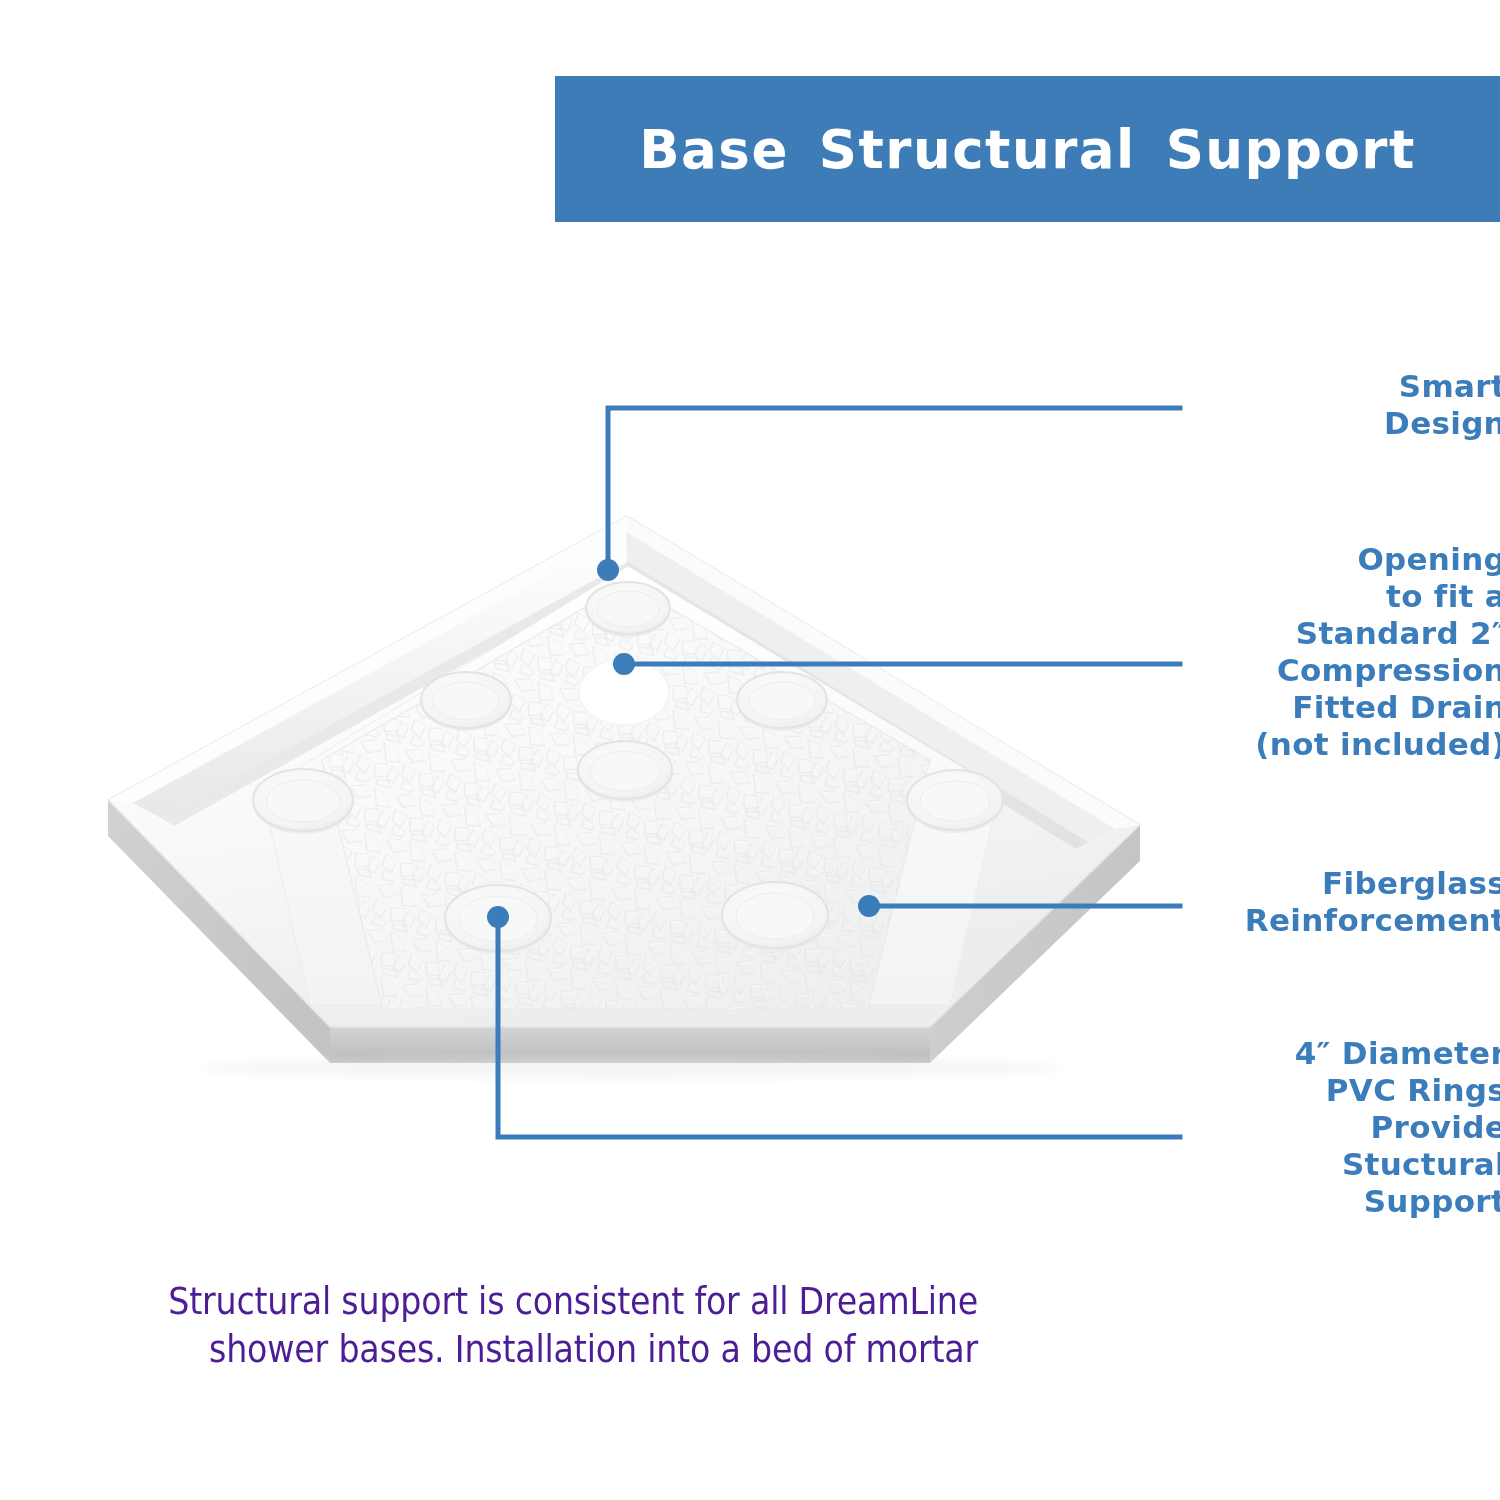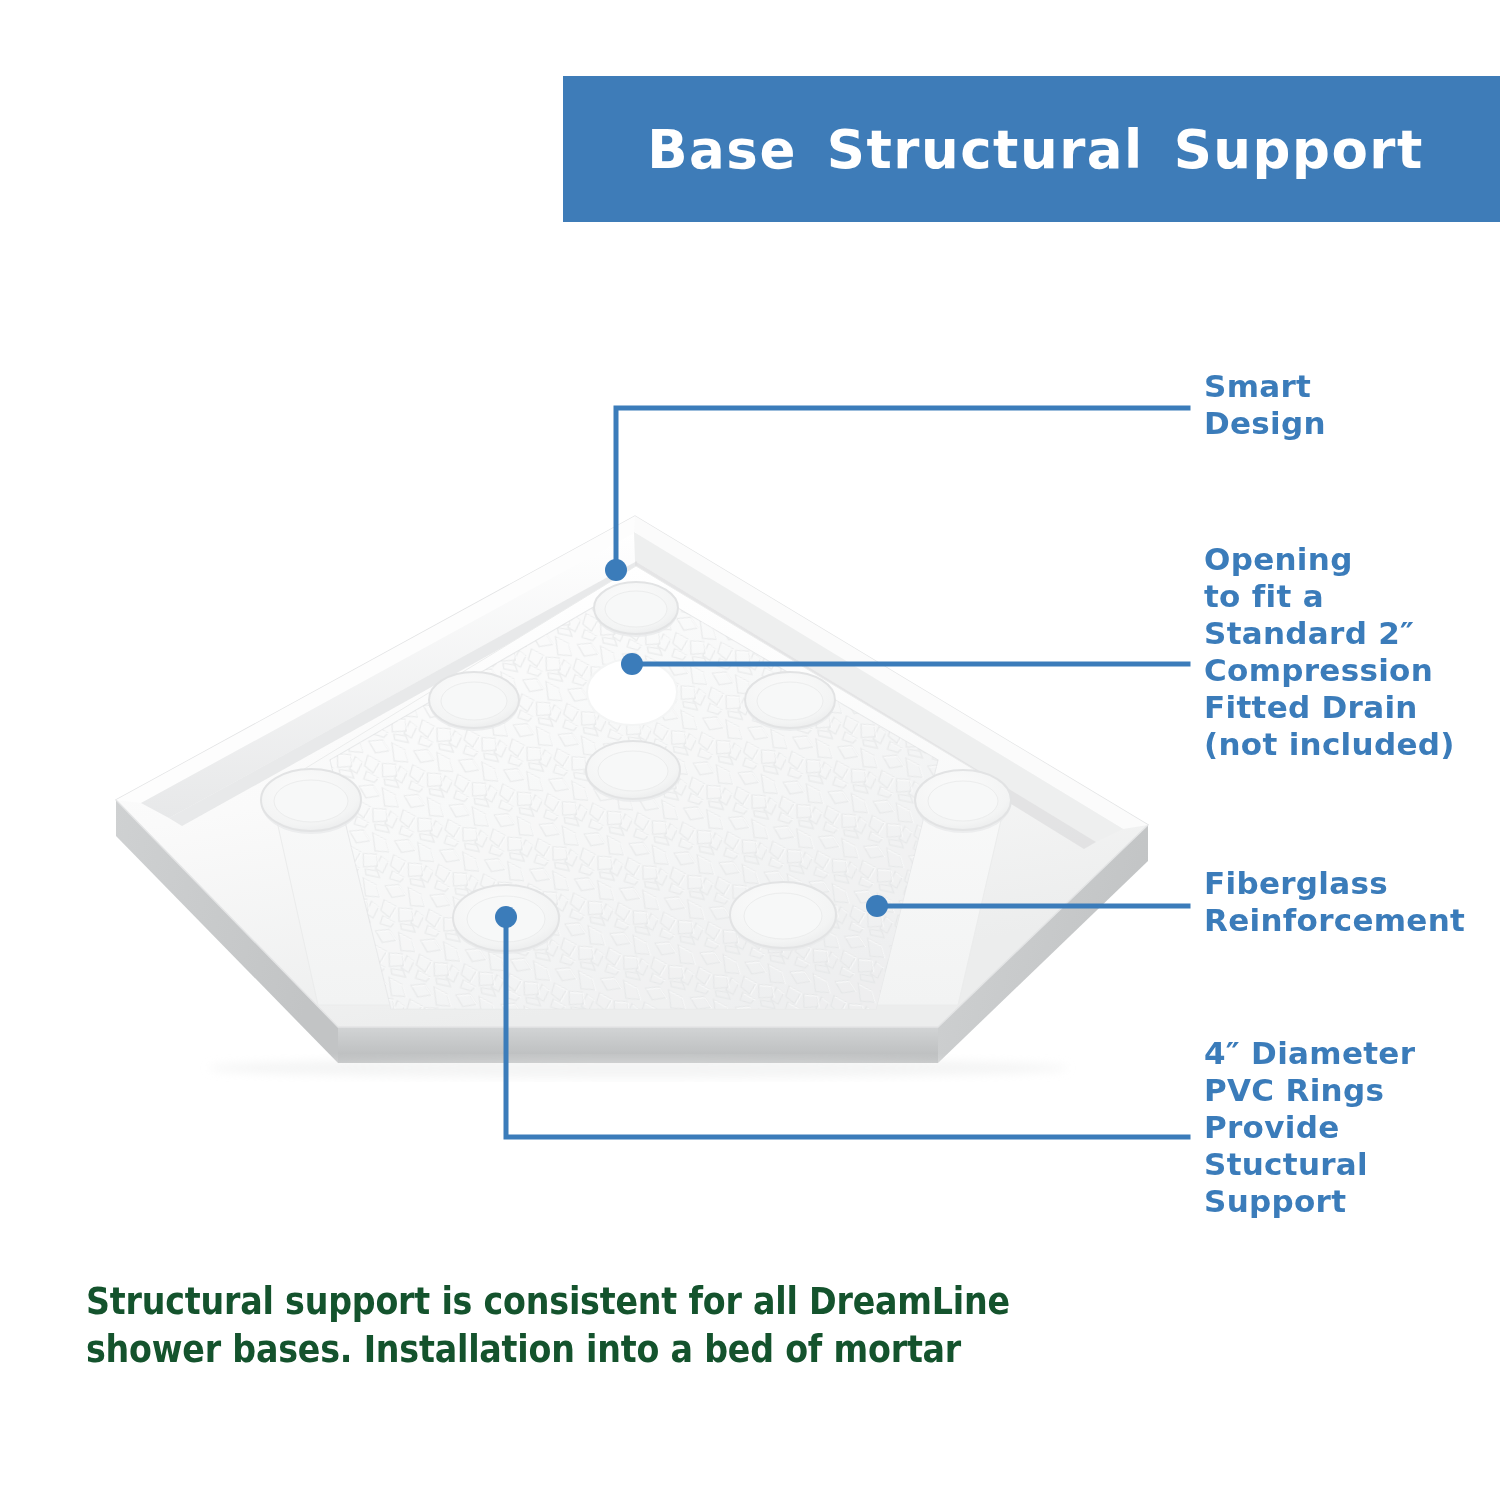--- a/index.html
+++ b/index.html
@@ -3,21 +3,21 @@
 <meta charset="utf-8">
 <style>
   html,body{margin:0;padding:0;}
   body{
     width:1500px;height:1500px;
     background:#ffffff;
     font-family:"Liberation Sans", sans-serif;
     overflow:hidden;
     position:relative;
   }
-  #stage{position:absolute;left:8px;top:0;width:1336px;height:1500px;}
+  #stage{position:absolute;left:0;top:0;width:1336px;height:1500px;text-align:right;}
 
   
   .banner{
     position:absolute;left:555px;top:76px;width:945px;height:146px;
     background:#3e7cb8;
     display:flex;align-items:center;justify-content:center;
   }
   .banner-title{
     color:#ffffff;
     font-size:53px;
@@ -41,22 +41,22 @@
   }
   #callout-0{left:1196px;top:368px;}
   #callout-1{left:1196px;top:541px;}
   #callout-2{left:1196px;top:865px;}
   #callout-3{left:1196px;top:1035px;}
   .callout .ln{display:block;white-space:nowrap;}
 
   
   .footnote{
     position:absolute;left:78px;top:1278px;width:900px;
-    color:#14532d;
-    font-weight:bold;
+    color:#4c1d95;
+    font-weight:normal;
     font-size:37px;
     line-height:48px;
     font-family:"DejaVu Sans Condensed","DejaVu Sans", sans-serif;
     letter-spacing:-0.2px;
   }
   .footnote .ln{display:block;white-space:nowrap;}
 
   
   svg.layer{position:absolute;left:0;top:0;width:1500px;height:1500px;}
 </style>

